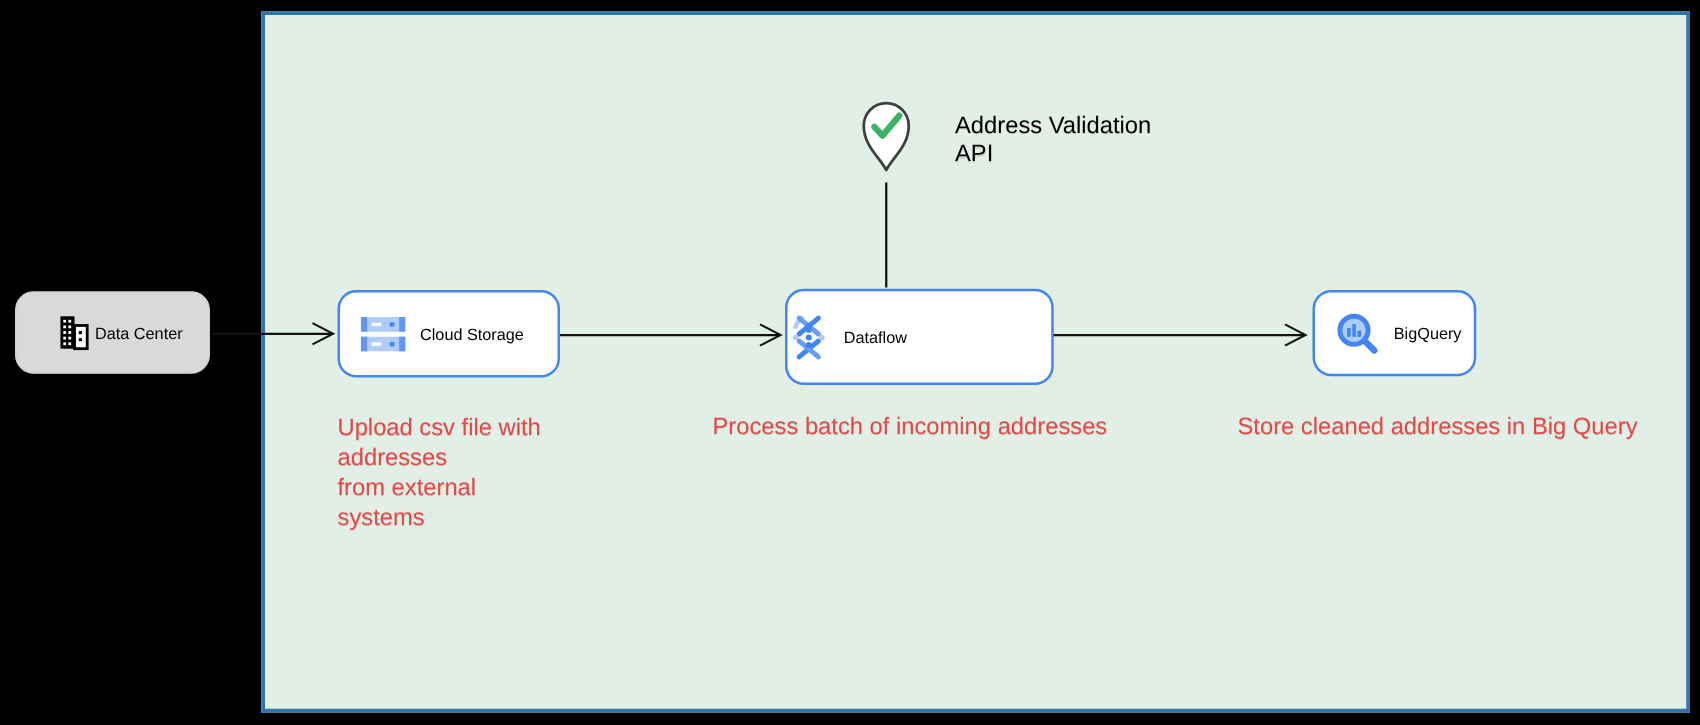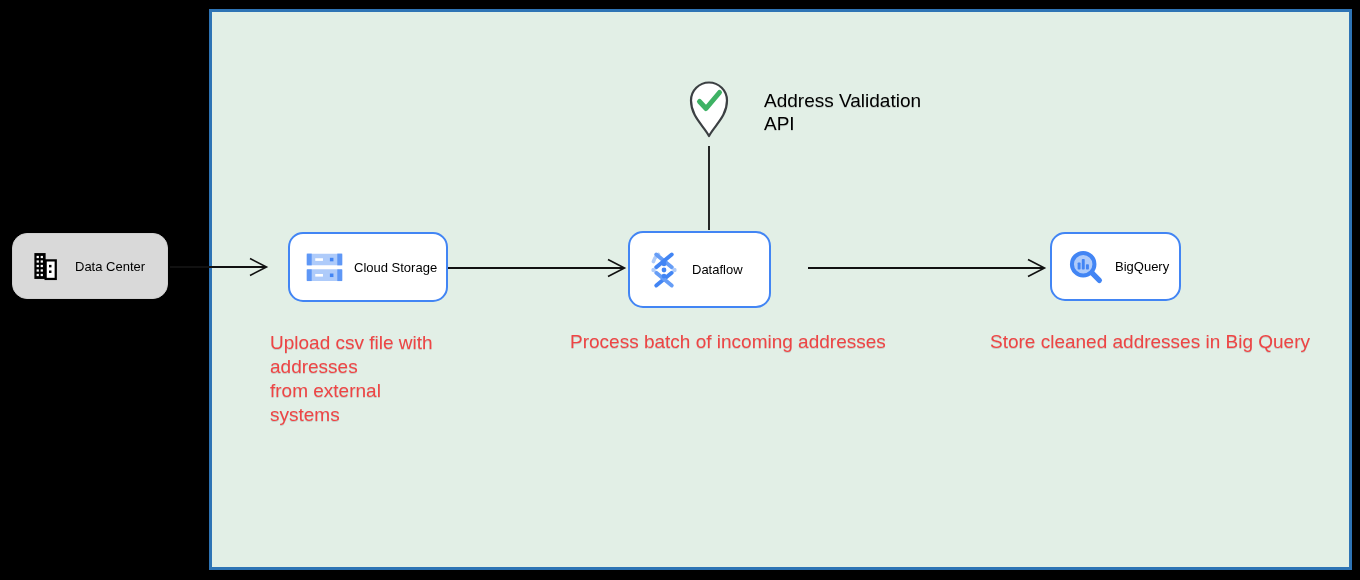--- a/index.html
+++ b/index.html
@@ -30,24 +30,24 @@
     border: 2.5px solid #4285f4;
     border-radius: 15px;
   }
   .node .icon { flex: 0 0 auto; display: block; }
   .node-label {
     font-size: 13px; color: #000000; white-space: nowrap;
   }
   .node-external {
     left: 12px; top: 233px; width: 156px; height: 66px;
     background: #d9d9d9; border: 1px solid #cfcfcf; border-radius: 15px;
-    padding-left: 18px; gap: 17px;
+    padding-left: 32px; gap: 4px;
   }
-  .node-storage  { left: 288px;  top: 232px; width: 160px; height: 70px; padding-left: 16px; gap: 11px; }
-  .node-dataflow { left: 628px;  top: 231px; width: 143px; height: 77px; padding-left: 17px; gap: 11px; }
+  .node-storage  { left: 270px;  top: 232px; width: 178px; height: 70px; padding-left: 16px; gap: 11px; }
+  .node-dataflow { left: 628px;  top: 231px; width: 215px; height: 77px; gap: 11px; }
   .node-bigquery { left: 1050px; top: 232px; width: 131px; height: 69px; padding-left: 15px; gap: 11px; }
   .caption {
     position: absolute;
     font-size: 19px; line-height: 24px; color: #ef4444;
     white-space: pre-line;
     text-shadow: 0 1px 0 rgba(110,110,110,0.25);
   }
   .caption-1 { left: 270px; top: 331px; width: 230px; }
   .caption-2 { left: 570px; top: 330px; width: 360px; }
   .caption-3 { left: 990px; top: 330px; width: 360px; }

